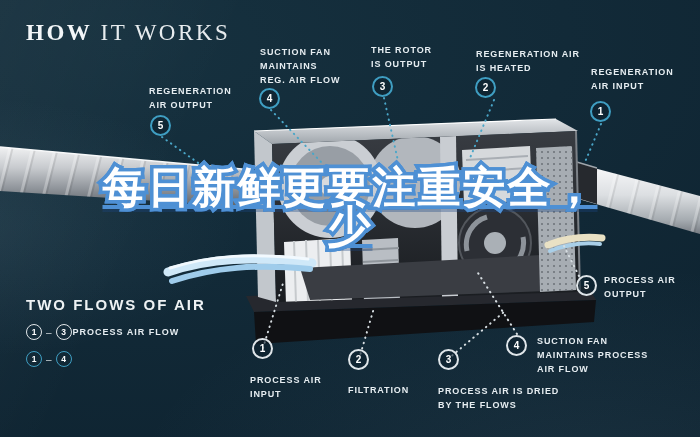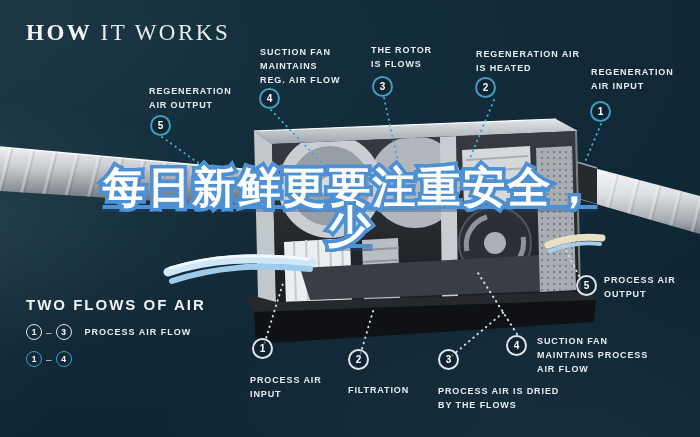--- a/index.html
+++ b/index.html
@@ -38,21 +38,21 @@
   #co-proc-suction{left:537px;top:334px;}#co-proc-suction .num{left:-31px;top:1px;}
   #co-proc-output{left:604px;top:273px;} #co-proc-output .num{left:-28px;top:2px;}
   
   #legend{position:absolute;left:26px;top:296px;z-index:5;}
   #legend .ltitle{font-size:15px;font-weight:700;letter-spacing:2px;color:#eef2f4;margin-bottom:11px;white-space:nowrap;}
   .lrow{display:flex;align-items:center;margin-bottom:11px;}
   .lrow .c{width:14px;height:14px;border-radius:50%;display:flex;align-items:center;justify-content:center;
     font-size:8.5px;font-weight:700;color:#fff;border:1.5px solid #e2e7ea;background:transparent;}
   .lrow.regrow .c{border-color:#3f9ec2;}
   .lrow .dash{color:#cfd6da;font-size:10px;margin:0 4px;}
-  .lrow .llbl{font-size:9px;font-weight:700;letter-spacing:1px;color:#e6edf1;margin-left:13px;white-space:nowrap;}
+  .lrow .llbl{font-size:9px;font-weight:700;letter-spacing:1px;color:#e6edf1;margin-left:1px;white-space:nowrap;}
   
   #cn{
     position:absolute;left:50%;top:168px;transform:translateX(-50%);
     width:640px;text-align:center;z-index:6;
     font-weight:700;font-size:43px;line-height:39px;letter-spacing:2px;
     color:#ffffff;-webkit-text-stroke:7px #4e90d4;paint-order:stroke fill;
     text-shadow:0 3px 1px rgba(25,70,130,.35);
     white-space:nowrap;
     text-decoration:underline;
   }
@@ -177,21 +177,21 @@
     <div class="num">5</div>
   </div>
   <div class="co reg" id="co-reg-suction">
     <div class="lbl">SUCTION FAN
 MAINTAINS
 REG. AIR FLOW</div>
     <div class="num">4</div>
   </div>
   <div class="co reg" id="co-rotor-dried">
     <div class="lbl">THE ROTOR
-IS FLOWS</div>
+IS OUTPUT</div>
     <div class="num">3</div>
   </div>
   <div class="co reg" id="co-reg-heated">
     <div class="lbl">REGENERATION AIR
 IS HEATED</div>
     <div class="num">2</div>
   </div>
   <div class="co reg" id="co-reg-input">
     <div class="lbl">REGENERATION
 AIR INPUT</div>

